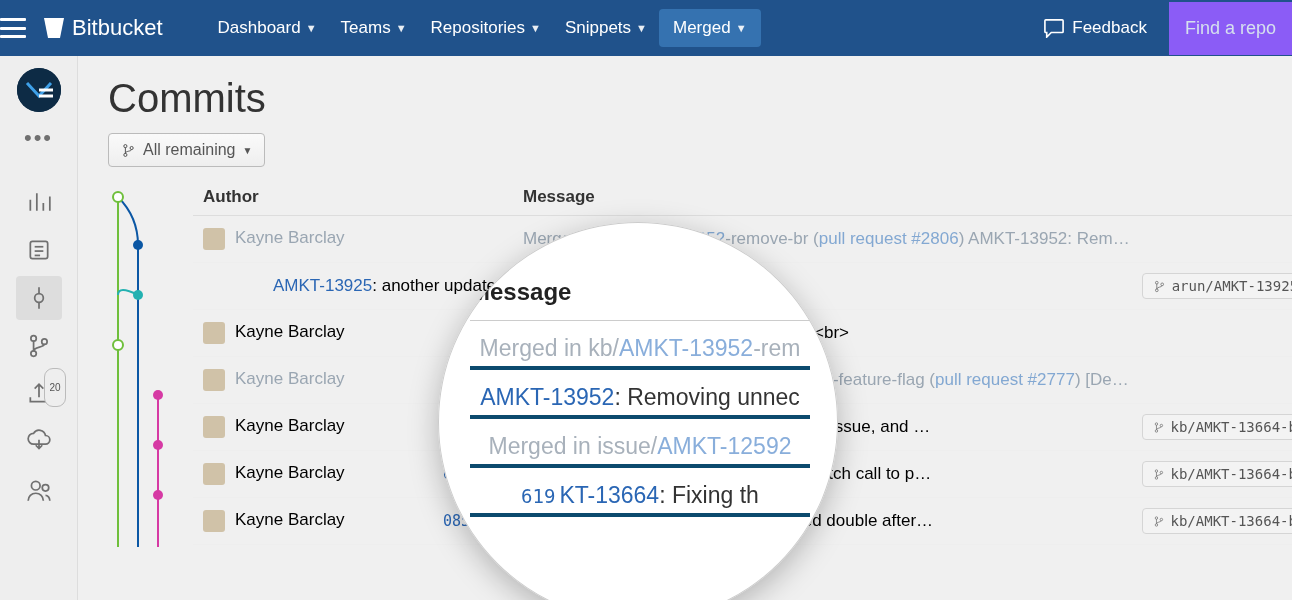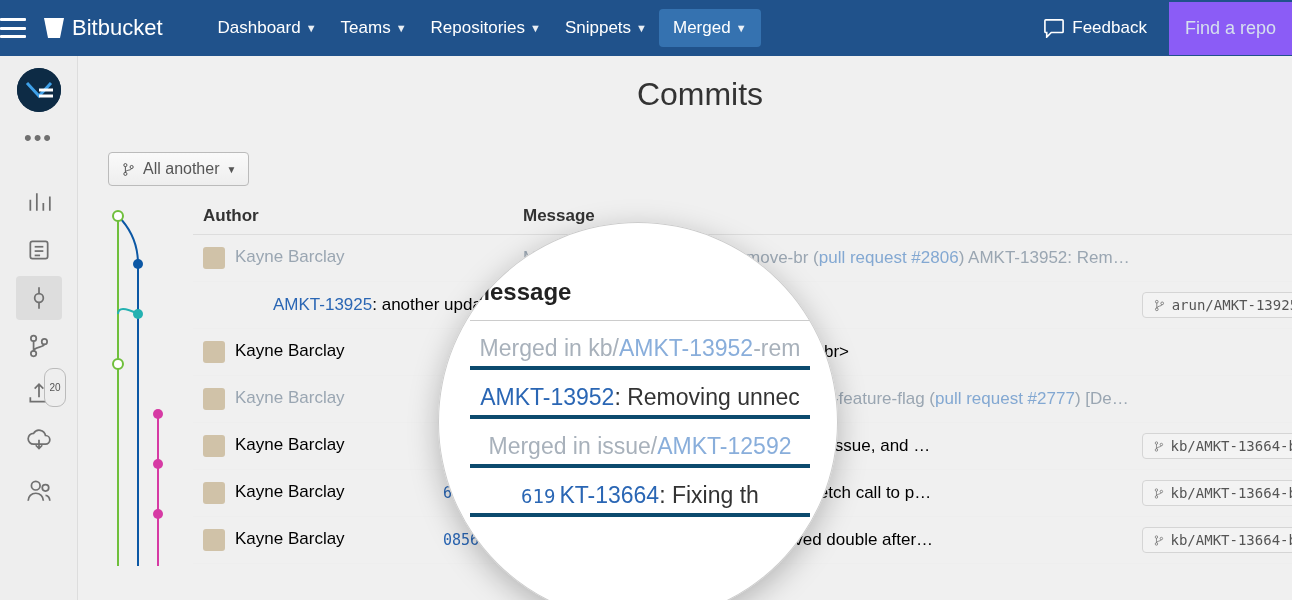--- a/index.html
+++ b/index.html
@@ -25,21 +25,21 @@
   .main-wrap { display: flex; height: calc(600px - 56px); }
   .sidebar { width: 78px; background: #eee; border-right: 1px solid #ddd; display: flex; flex-direction: column; align-items: center; padding-top: 12px; gap: 4px; }
   .side-avatar { width: 44px; height: 44px; border-radius: 50%; background: linear-gradient(135deg,#0b2a46 50%,#0b2a46 50%); display:flex; align-items:center; justify-content:center; color:#fff; font-weight:700; }
   .side-icon { width: 46px; height: 44px; display: flex; align-items: center; justify-content: center; color: #707070; border-radius: 4px; cursor: pointer; position: relative; }
   .side-icon.active { background: #ddd; }
   .side-icon svg { width: 26px; height: 26px; stroke: #707070; fill: none; stroke-width: 1.6; }
   .side-ellipsis { font-size: 22px; letter-spacing: 2px; color: #707070; }
   .badge { position: absolute; top: -4px; right: -4px; background: #eee; border: 1px solid #bbb; border-radius: 9px; font-size: 10px; padding: 12px 4px; color: #555; line-height: 13px; }
 
   .content { flex: 1; padding: 20px 0 0 30px; overflow: hidden; position: relative; }
-  h1.title { font-size: 32px; font-weight: 400; color: #333; margin-bottom: 39px; text-align: center; }
+  h1.title { font-size: 40px; font-weight: 400; color: #333; margin-bottom: 12px; }
   .branch-sel { display: inline-flex; align-items: center; gap: 7px; border: 1px solid #bbb; background: linear-gradient(#fafafa,#eee); padding: 7px 12px; border-radius: 4px; color: #555; font-size: 16px; cursor: pointer; margin-bottom: 20px; }
   .branch-sel .caret { font-size: 10px; }
 
   
   .commits-area { display: flex; }
   .graph { width: 85px; position: relative; }
   .graph svg { width: 85px; height: 360px; }
   .table { flex: 1; }
   .thead { display: flex; border-bottom: 1px solid #ddd; padding-bottom: 8px; font-weight: 700; font-size: 17px; color: #333; }
   .col-author { width: 250px; padding-left: 10px; }
@@ -181,21 +181,21 @@
 
   <div class="content">
     <h1 class="title">Commits</h1>
     <div class="branch-sel">
       <svg width="15" height="15" viewBox="0 0 24 24">
           <circle cx="7" cy="5" r="2.5" fill="none" stroke="#555" stroke-width="1.6"></circle>
           <circle cx="7" cy="19" r="2.5" fill="none" stroke="#555" stroke-width="1.6"></circle>
           <circle cx="17" cy="8" r="2.5" fill="none" stroke="#555" stroke-width="1.6"></circle>
           <path d="M7 7v10M17 10c0 4-10 2-10 7" fill="none" stroke="#555" stroke-width="1.6"></path>
         </svg>
-      <span>All another</span>
+      <span>All remaining</span>
       <span class="caret">▼</span>
     </div>
 
     <div class="commits-area">
       <div class="graph">
         <svg viewBox="0 0 85 360">
 
           <line x1="10" y1="10" x2="10" y2="360" stroke="#6fbf3b" stroke-width="2"></line>
           <line x1="30" y1="58" x2="30" y2="360" stroke="#0b57a4" stroke-width="2"></line>
           <line x1="50" y1="208" x2="50" y2="360" stroke="#d63aa4" stroke-width="2"></line>

